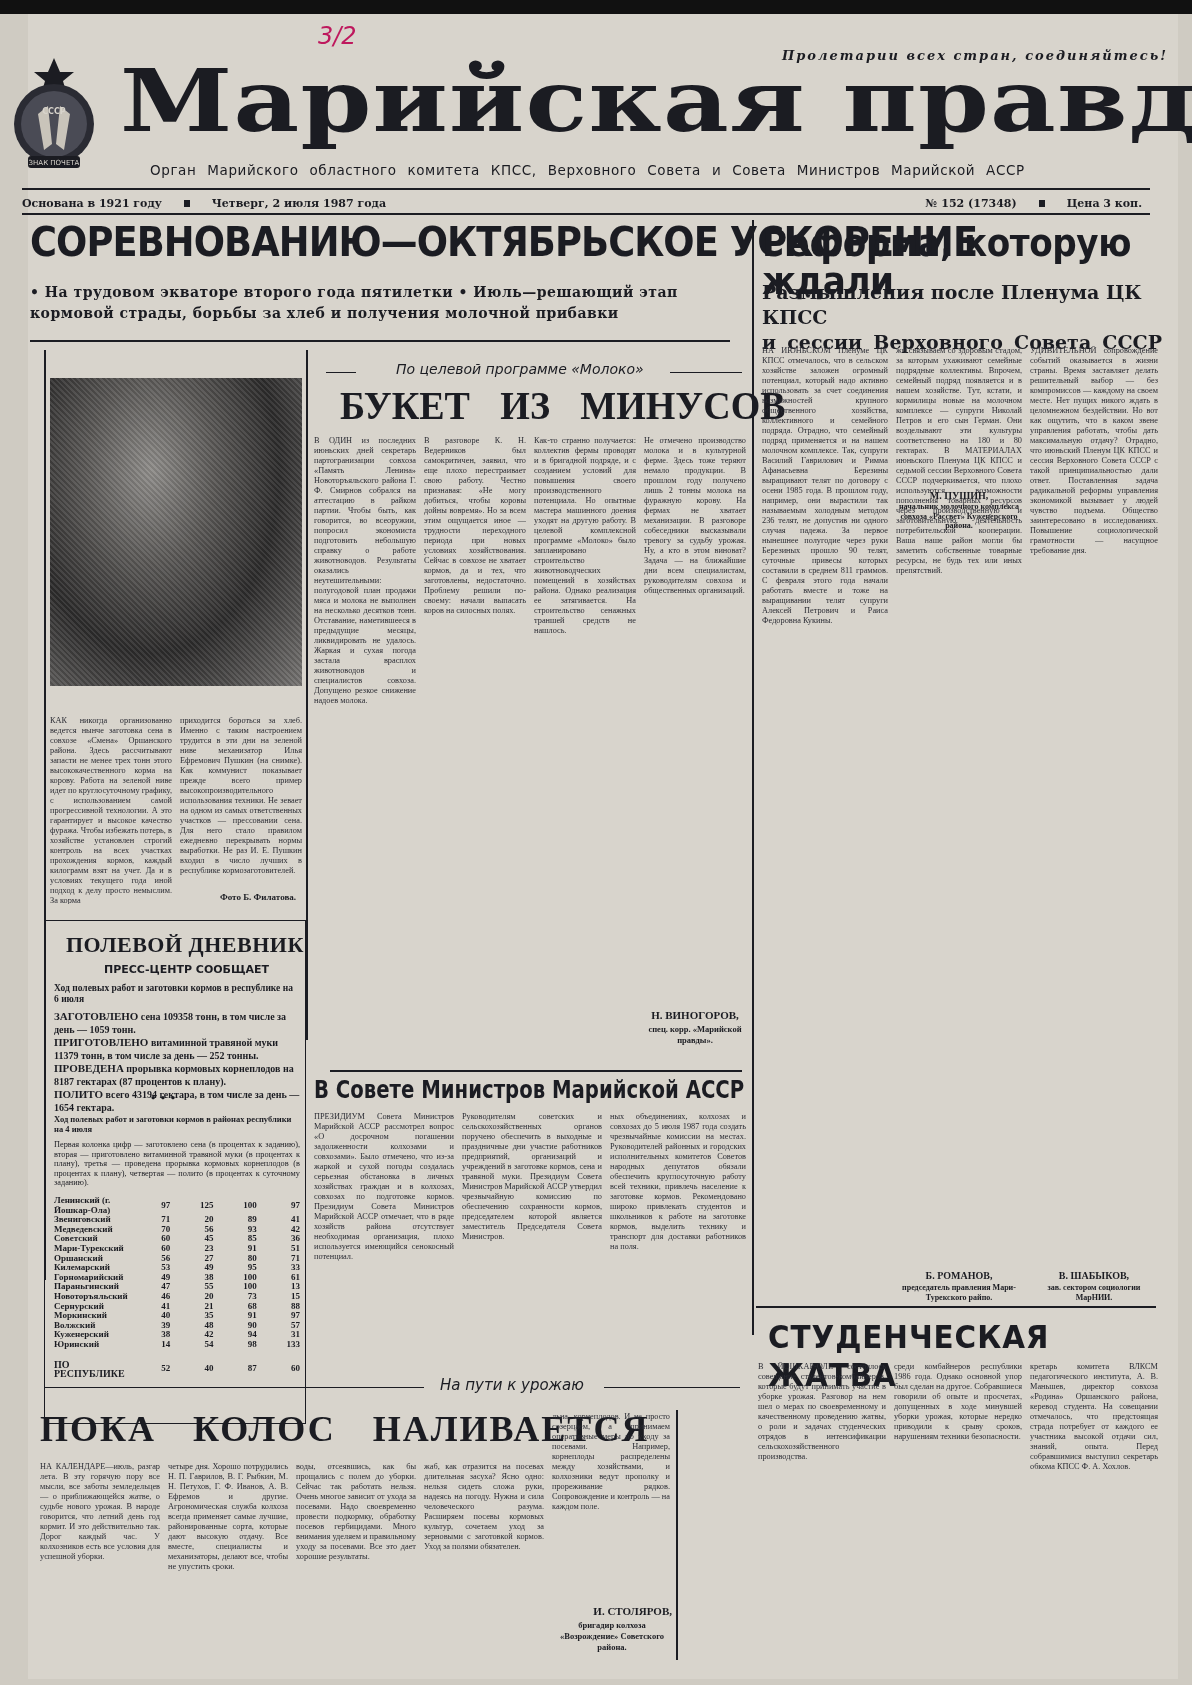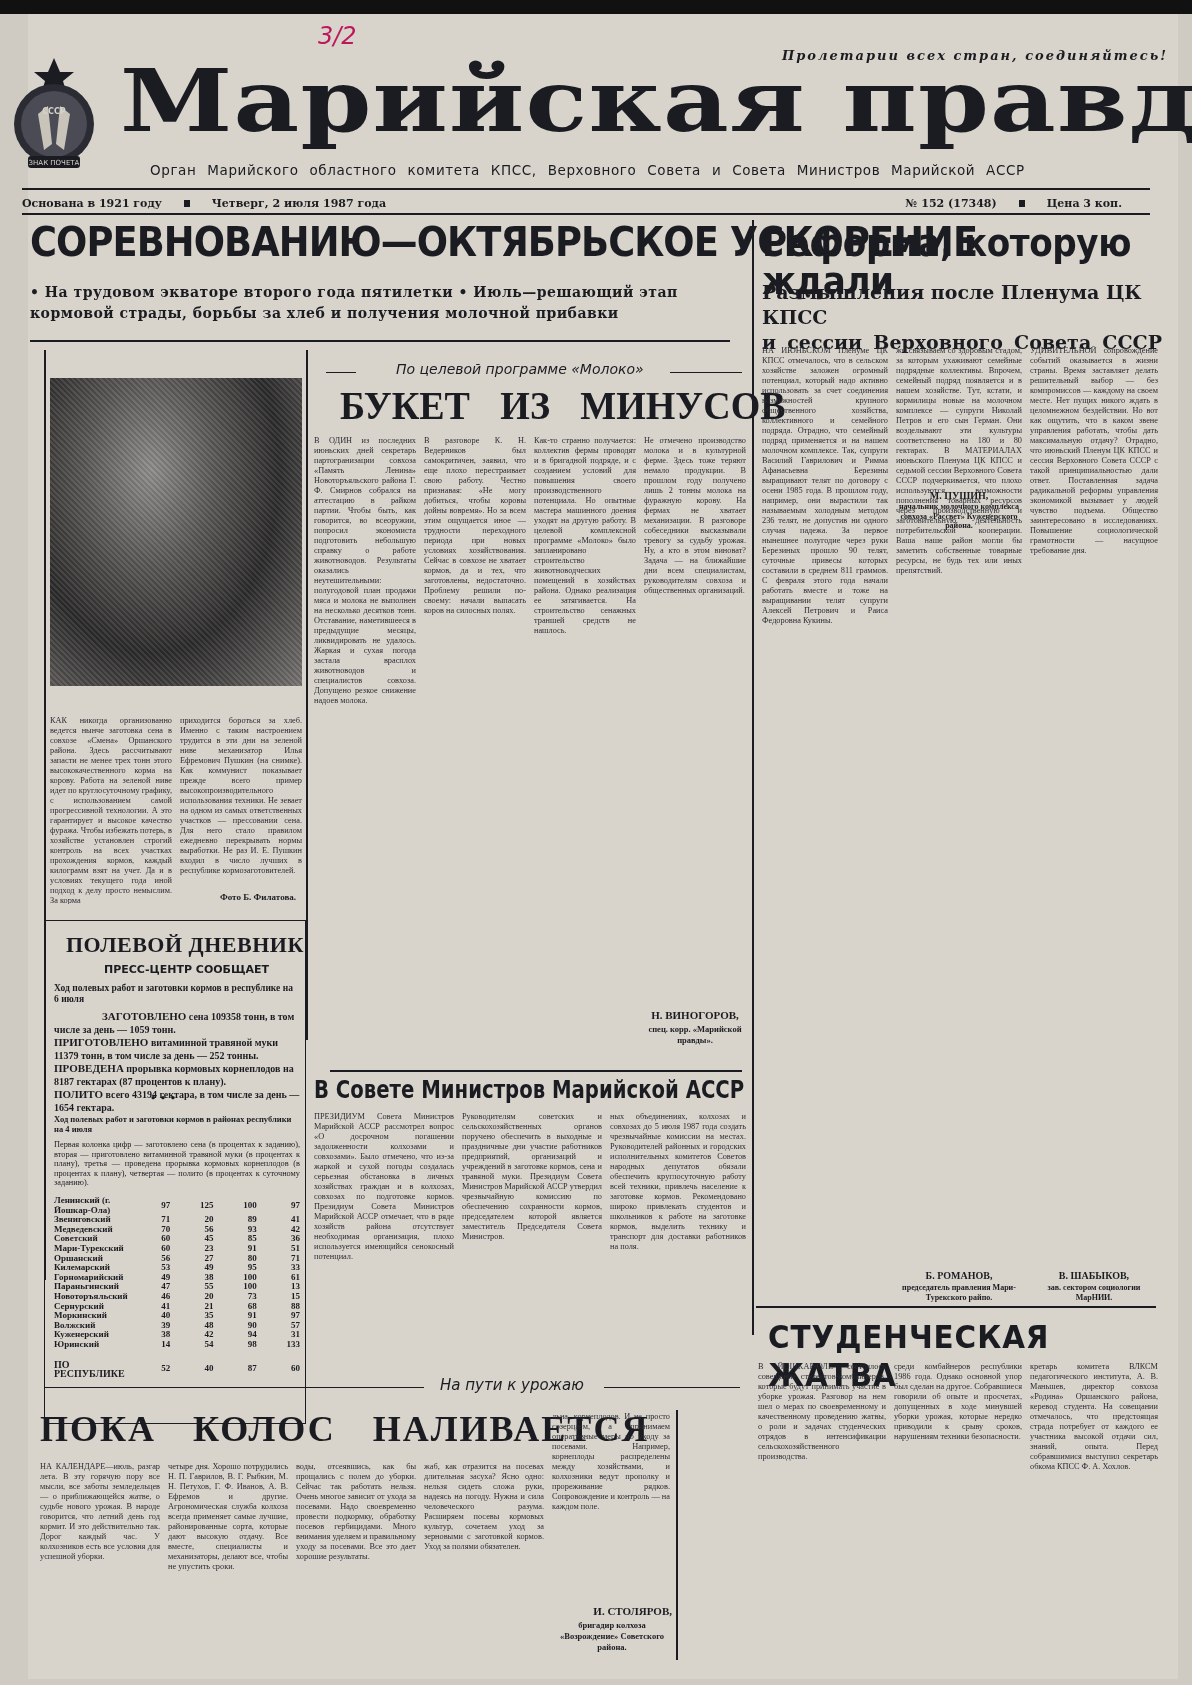--- a/index.html
+++ b/index.html
@@ -52,21 +52,21 @@
 <div class="masthead-title">Марийская правда</div>
 <div class="organ">Орган Марийского областного комитета КПСС, Верховного Совета и Совета Министров Марийской АССР</div>
 <div class="rule" style="left:22px;top:188px;width:1128px;height:2px;"></div>
 <div class="infobar">
   <span>Основана в 1921 году</span>
   <span class="sq"></span>
   <span>Четверг, 2 июля 1987 года</span>
   <span style="flex:1"></span>
   <span>№ 152 (17348)</span>
   <span class="sq"></span>
-  <span style="margin-right:20px;">Цена 3 коп.</span>
+  <span style="">Цена 3 коп.</span>
 </div>
 <div class="rule" style="left:22px;top:213px;width:1128px;height:2px;"></div>
 
 <div class="headline1">СОРЕВНОВАНИЮ—ОКТЯБРЬСКОЕ УСКОРЕНИЕ</div>
 <div class="sub1">• На трудовом экваторе второго года пятилетки • Июль—решающий этап кормовой страды, борьбы за хлеб и получения молочной прибавки</div>
 <div class="rule" style="left:30px;top:340px;width:700px;height:1.5px;"></div>
 
 <div class="vr" style="left:752px;top:220px;height:1115px;"></div>
 <div class="headline2">Реформа, которую ждали</div>
 <div class="sub2">
@@ -97,21 +97,21 @@
 <div class="abs text" style="left:644px;top:436px;width:102px;height:540px;">Не отмечено производство молока и в культурной ферме. Здесь тоже теряют немало продукции. В прошлом году получено лишь 2 тонны молока на фуражную корову. На фермах не хватает механизации. В разговоре собеседники высказывали тревогу за судьбу урожая. Ну, а кто в этом виноват? Задача — на ближайшие дни всем специалистам, руководителям совхоза и общественных организаций.</div>
 <div class="abs sig" style="left:640px;top:1010px;width:110px;font-size:11px;">Н. ВИНОГОРОВ,</div>
 <div class="abs sig" style="left:640px;top:1024px;width:110px;font-size:8.5px;">спец. корр. «Марийской правды».</div>
 <div class="rule" style="left:330px;top:1070px;width:412px;height:1.5px;"></div>
 
 <div class="box" style="left:44px;top:920px;width:260px;height:502px;border-top:1.5px solid #1b1c22;"></div>
 <div class="abs bigserif" style="left:66px;top:932px;font-size:22px;letter-spacing:.5px;">ПОЛЕВОЙ ДНЕВНИК</div>
 <div class="abs" style="left:104px;top:963px;font-family:'DejaVu Sans',sans-serif;font-weight:bold;font-size:11px;">ПРЕСС-ЦЕНТР СООБЩАЕТ</div>
 <div class="abs" style="left:54px;top:983px;width:246px;font-family:'Liberation Serif',serif;font-weight:bold;font-size:9.5px;line-height:11px;">Ход полевых работ и заготовки кормов в республике на 6 июля</div>
 <div class="abs" style="left:54px;top:1010px;width:246px;font-family:'Liberation Serif',serif;font-weight:bold;font-size:10px;line-height:12.5px;">
-  <div><b style="font-size:11px;margin-left:48px;">ЗАГОТОВЛЕНО</b><span> сена 109358 тонн, в том числе за день — 1059 тонн.</span></div>
+  <div><b style="font-size:11px;">ЗАГОТОВЛЕНО</b><span> сена 109358 тонн, в том числе за день — 1059 тонн.</span></div>
   <div><b style="font-size:11px;">ПРИГОТОВЛЕНО</b><span> витаминной травяной муки 11379 тонн, в том числе за день — 252 тонны.</span></div>
   <div><b style="font-size:11px;">ПРОВЕДЕНА</b><span> прорывка кормовых корнеплодов на 8187 гектарах (87 процентов к плану).</span></div>
   <div><b style="font-size:11px;">ПОЛИТО</b><span> всего 43194 гектара, в том числе за день — 1654 гектара.</span></div>
 </div>
 <div class="abs" style="left:150px;top:1092px;font-size:10px;font-weight:bold;">• • •</div>
 <div class="abs" style="left:54px;top:1114px;width:246px;font-family:'Liberation Serif',serif;font-weight:bold;font-size:8.5px;line-height:10px;">Ход полевых работ и заготовки кормов в районах республики на 4 июля</div>
 <div class="abs" style="left:54px;top:1140px;width:246px;font-family:'Liberation Serif',serif;font-size:8.3px;line-height:9.6px;text-align:justify;">Первая колонка цифр — заготовлено сена (в процентах к заданию), вторая — приготовлено витаминной травяной муки (в процентах к плану), третья — проведена прорывка кормовых корнеплодов (в процентах к плану), четвертая — полито (в процентах к суточному заданию).</div>
 <table class="stats abs" style="left:54px;top:1196px;width:246px;">
   <tbody id="stats-body">
       <tr>

